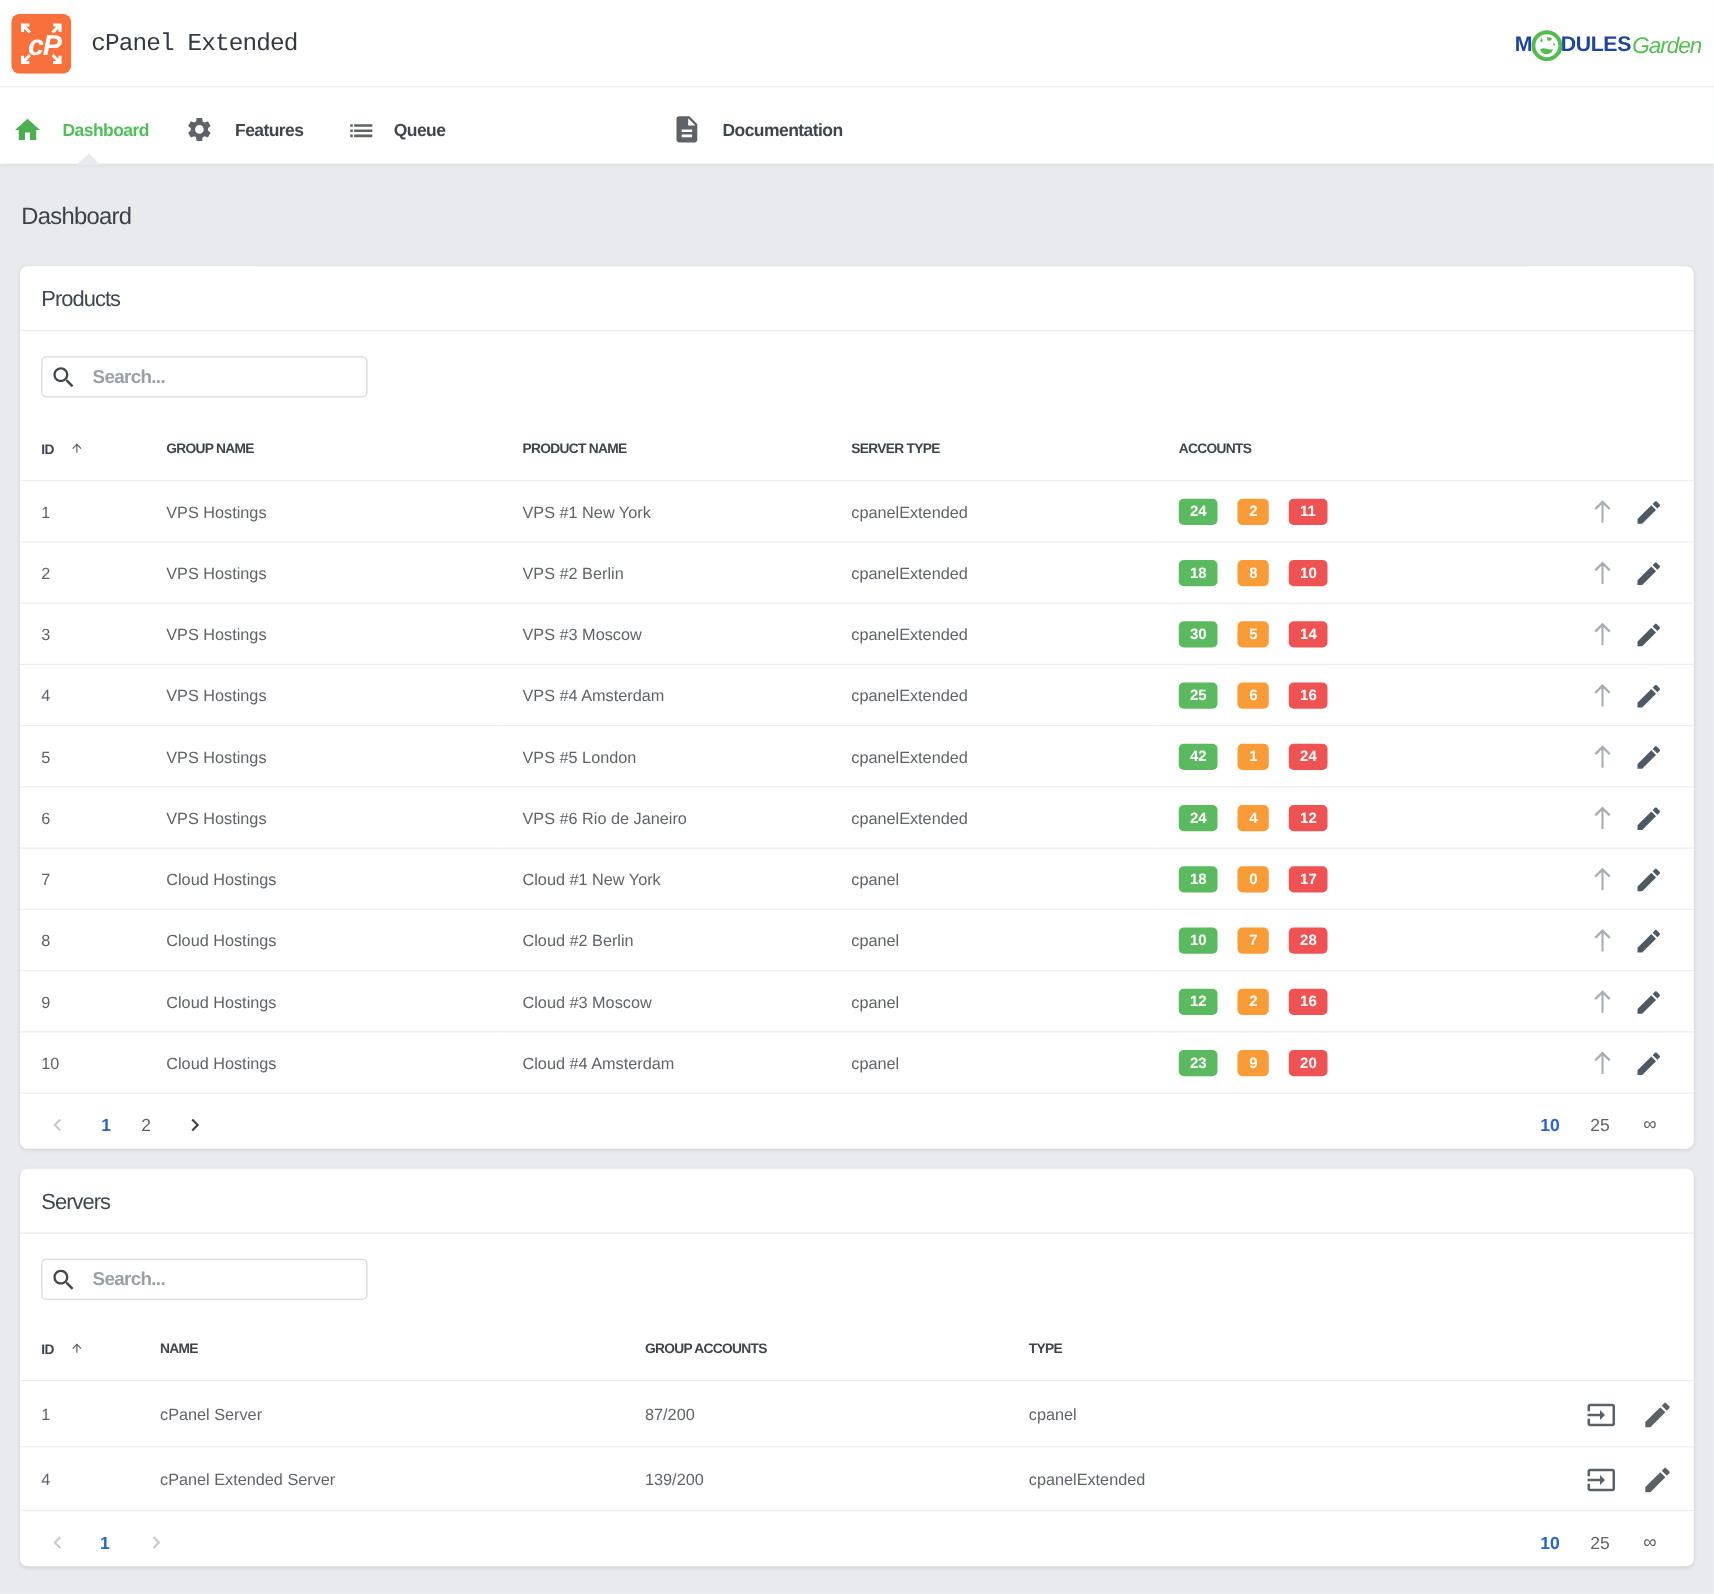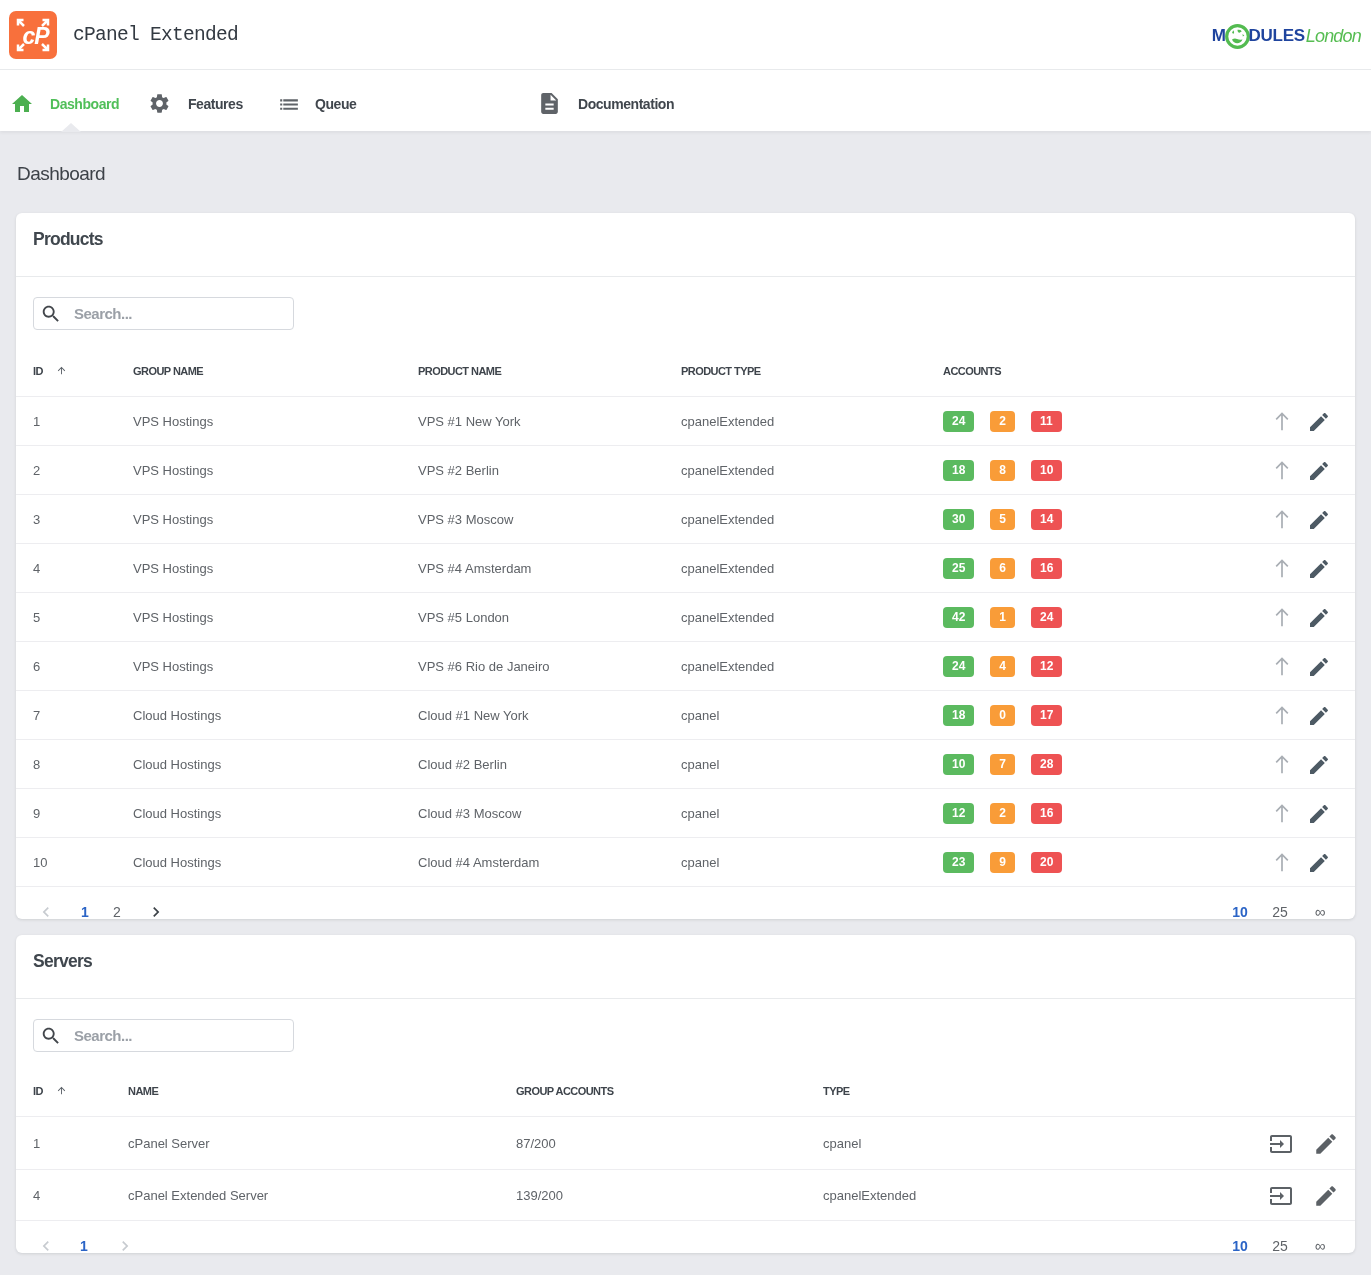--- a/index.html
+++ b/index.html
@@ -36,23 +36,23 @@
 }
 .pagetitle {
   position:absolute; left:17px; top:163px;
   font-size:19px; font-weight:normal; color:#3d4248; letter-spacing:-0.55px;
 }
 .card {
   position:absolute; left:16px; width:1339px; background:#fff;
   border-radius:6px; box-shadow:0 1px 3px rgba(60,64,67,0.15);
 }
 .card-h {
-  height:64px; line-height:48px; padding-left:17px; padding-top:2px;
+  height:52px; line-height:48px; padding-left:17px; padding-top:2px;
   border-bottom:1px solid #e8eaec;
-  font-size:17.5px; font-weight:bold; color:#40474e; letter-spacing:-0.75px;
+  font-size:17.5px; font-weight:normal; color:#40474e; letter-spacing:-0.75px;
 }
 .search {
   margin:20px 0 0 17px; width:261px; height:33px;
   border:1px solid #d6d9de; border-radius:4px;
   display:flex; align-items:center;
 }
 .search svg { margin-left:6px; }
 .search span { margin-left:12px; font-size:15px; letter-spacing:-0.5px; color:#9ba0a7;font-weight:bold; }
 table { border-collapse:collapse; width:1339px; table-layout:fixed; }
 th {
@@ -110,21 +110,21 @@
   <div class="mglogo">
     <span style="font-size:17px;font-weight:bold;color:#1f449e;letter-spacing:-0.3px;">M</span>
     <svg width="25" height="25" viewBox="0 0 25 25" style="margin:0 -1px;">
       <circle cx="12.5" cy="12.5" r="10.8" fill="#fff" stroke="#53bb50" stroke-width="3.2"></circle>
       <path d="M7 15.5 q2.5 -1.5 5 -0.5 t5.5 0.5 q-1.8 3.8 -5.3 3.8 t-5.2 -3.8z" fill="#53bb50"></path>
       <path d="M8.2 6.2 q1.6 1.6 0.6 3.6 l-1.8 -0.8z" fill="#53bb50"></path>
       <path d="M12.5 5.8 q2.8 -0.4 4.3 1.4 l-2.3 1.6 q-2 0 -2 -3z" fill="#53bb50"></path>
       <path d="M17.5 10 l1.8 1.5 -1.5 1z" fill="#53bb50"></path>
     </svg>
     <span style="font-size:17px;font-weight:bold;color:#1f449e;letter-spacing:-0.3px;">DULES</span>
-    <span style="font-size:18px;font-style:italic;color:#56bd52;letter-spacing:-0.8px;margin-left:1px;">London</span>
+    <span style="font-size:18px;font-style:italic;color:#56bd52;letter-spacing:-0.8px;margin-left:1px;">Garden</span>
   </div>
 </div>
 
 <div class="nav">
   <div class="item" style="left:10px;">
     <svg width="24" height="24" viewBox="0 0 24 24" fill="#4caf50">
         <path d="M10 20v-6h4v6h5v-8h3L12 3 2 12h3v8z"></path>
       </svg>
     <span class="lbl green" style="margin-left:16px;">Dashboard</span>
   </div>
@@ -168,21 +168,21 @@
         <col class="c5">
         <col>
       </colgroup>
     <thead>
       <tr>
         <th>ID <svg width="11" height="11" viewBox="0 0 24 24" fill="#595f66" style="margin-left:11px;vertical-align:-1px;">
               <path d="M4 12l1.41 1.41L11 7.83V20h2V7.83l5.58 5.59L20 12l-8-8-8 8z"></path>
             </svg></th>
         <th>GROUP NAME</th>
           <th>PRODUCT NAME</th>
-          <th>PRODUCT TYPE</th>
+          <th>SERVER TYPE</th>
           <th>ACCOUNTS</th>
           <th></th>
       </tr>
     </thead>
     <tbody>
       <tr>
         <td>1</td>
           <td>VPS Hostings</td>
           <td>VPS #1 New York</td>
           <td>cpanelExtended</td>

